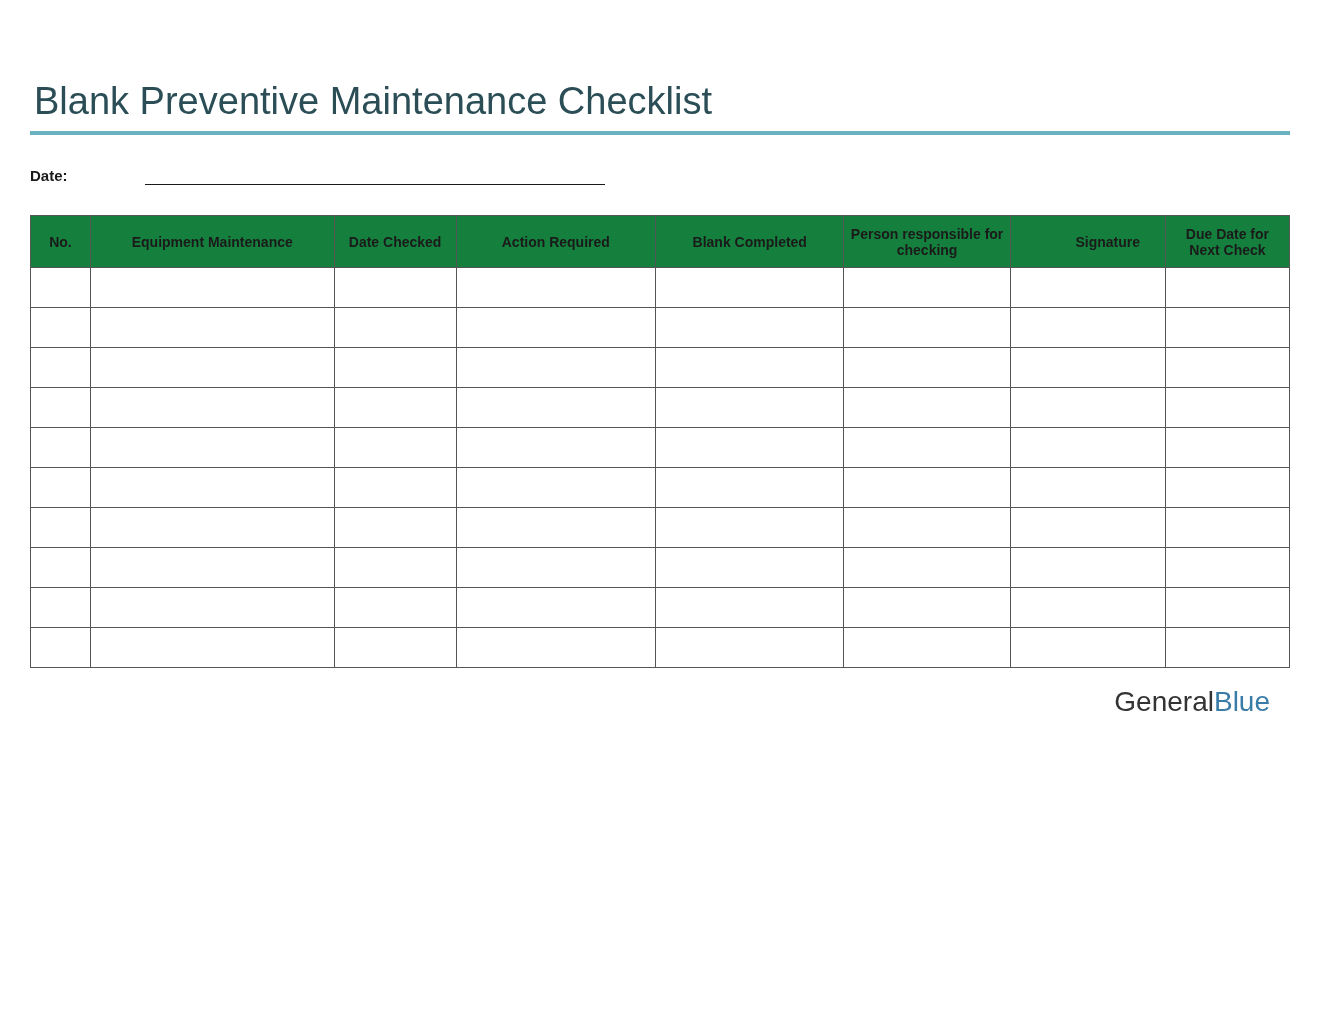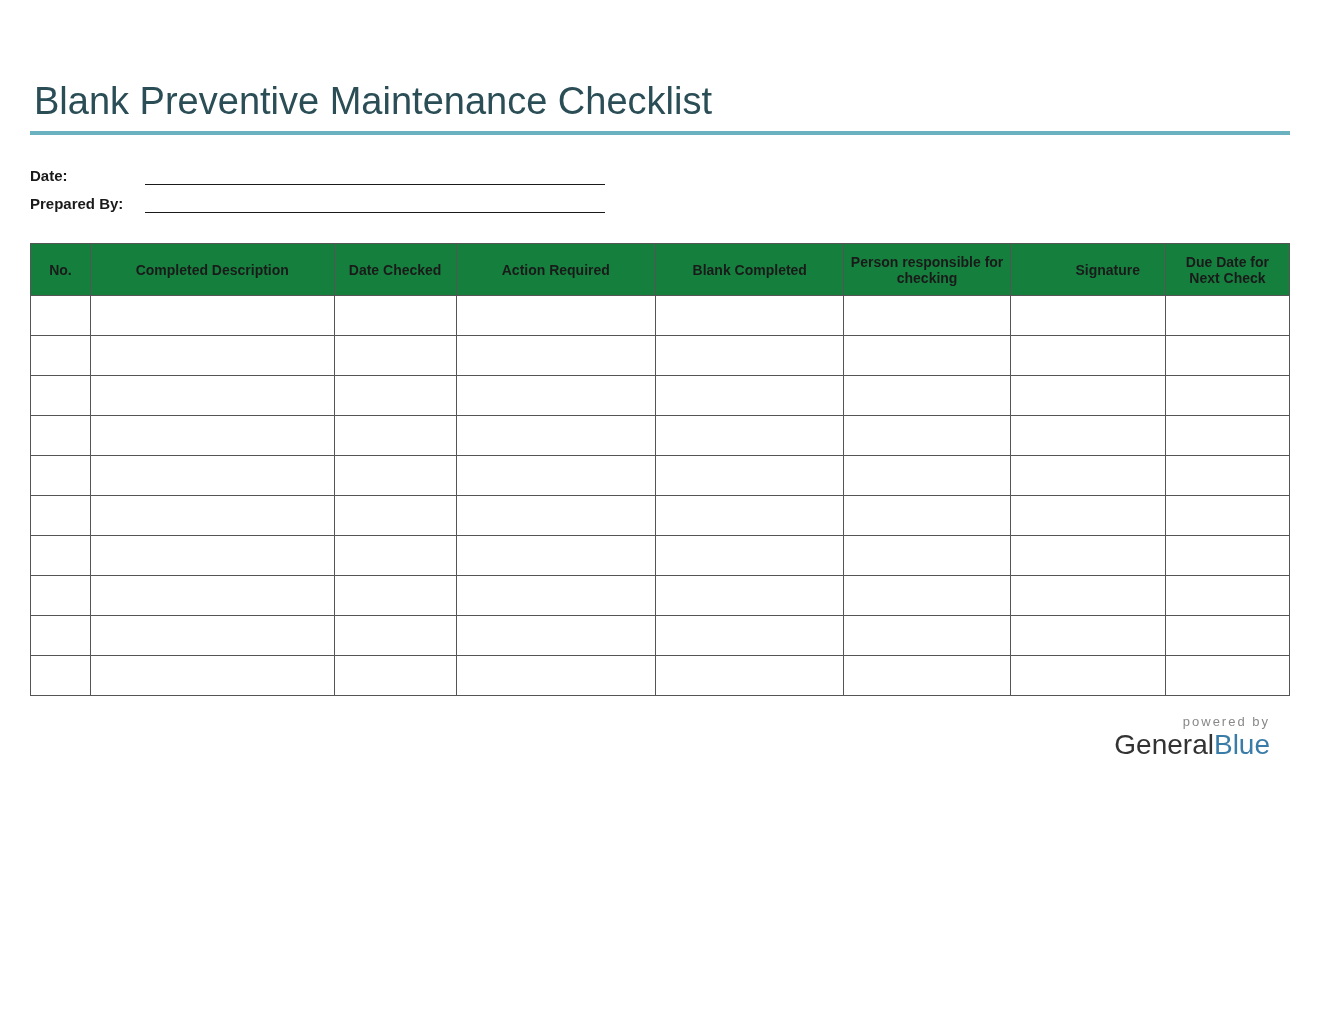--- a/index.html
+++ b/index.html
@@ -101,31 +101,27 @@
 <body>
 
 <h1 class="title">Blank Preventive Maintenance Checklist</h1>
 <div class="title-underline"></div>
 
 <div class="meta-section">
   <div class="meta-row">
     <span class="meta-label">Date:</span>
     <span class="meta-line"></span>
   </div>
-  <div class="meta-row">
-    <span class="meta-label">Prepared By:</span>
-    <span class="meta-line"></span>
-  </div>
 </div>
 
 <table>
   <thead>
     <tr>
       <th class="col-no">No.</th>
-      <th class="col-equip">Completed Description</th>
+      <th class="col-equip">Equipment Maintenance</th>
       <th class="col-date-checked">Date Checked</th>
       <th class="col-action-req">Action Required</th>
       <th class="col-action-comp">Blank Completed</th>
       <th class="col-person">Person responsible for checking</th>
       <th class="col-sig">Signature</th>
       <th class="col-due">Due Date for Next Check</th>
     </tr>
   </thead>
   <tbody id="table-body">
   <tr>
@@ -225,17 +221,16 @@
         <td></td>
         <td></td>
         <td></td>
         <td></td>
         <td></td>
       </tr>
     </tbody>
 </table>
 
 <div class="footer">
-  <div class="powered-by">powered by</div>
   <div class="brand">
     <span class="brand-general">General</span><span class="brand-blue">Blue</span>
   </div>
 </div>
 
 </body></html>

